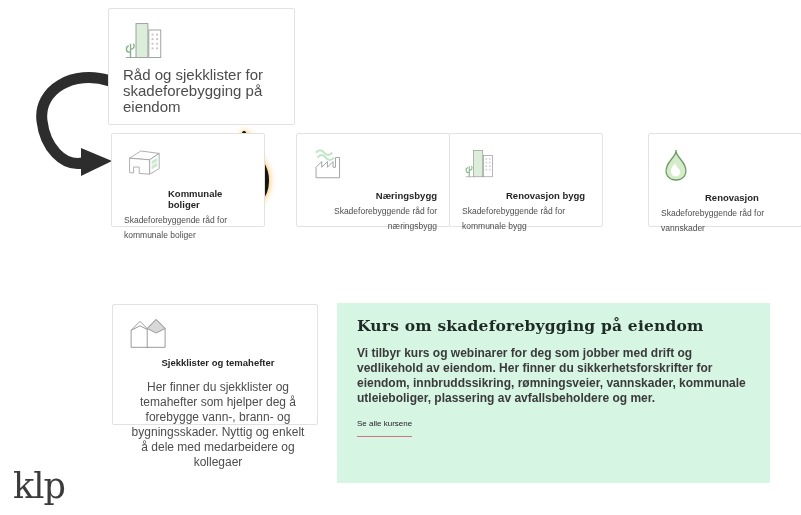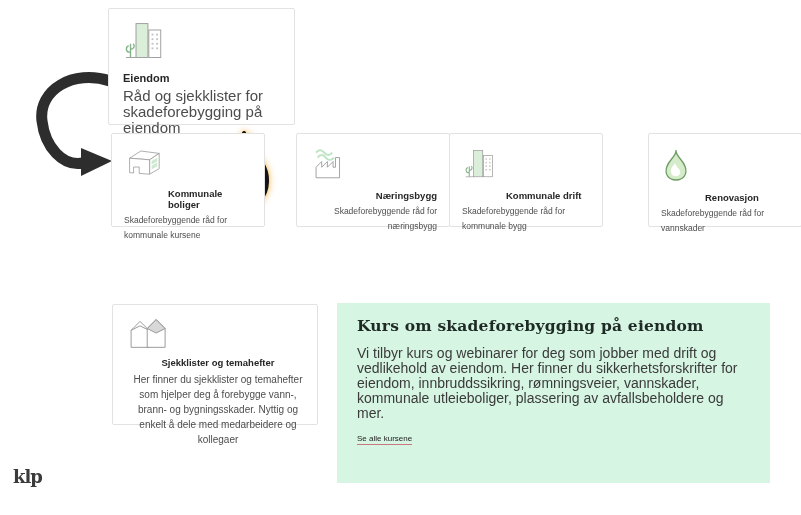--- a/index.html
+++ b/index.html
@@ -16,38 +16,38 @@
   .featured h3{font-size:11px;margin-top:9px;}
   .featured p{font-size:15px;line-height:16px;margin-top:4px;}
 
   .cat{top:133px;width:154px;height:94px;padding:13px 12px;}
   .cat h3{font-size:9.5px;margin-top:9px;padding-left:44px;}
   .cat p{font-size:8.5px;line-height:14.5px;margin-top:3px;}
   .c1{left:111px;} .c2{left:296px;text-align:right;} .c3{left:449px;} .c4{left:648px;}
 
   .checklist{left:112px;top:304px;width:206px;height:121px;padding:11px 8px 11px 14px;text-align:center;}
   .checklist h3{font-size:9.5px;margin-top:7px;}
-  .checklist p{font-size:10px;line-height:15px;margin-top:4px;width:182px;}
+  .checklist p{font-size:12px;line-height:15px;margin-top:12px;width:182px;}
 
   
   .panel{position:absolute;left:337px;top:303px;width:433px;height:180px;
          background:#d7f5e3;box-sizing:border-box;padding:13px 20px;}
   .panel h2{margin:0;font-family:"DejaVu Serif","Liberation Serif",serif;
             font-size:15.5px;font-weight:bold;color:#1d2a25;letter-spacing:.2px;}
-  .panel p{margin:11px 0 0 0;font-size:14px;line-height:15px;color:#3a3a3a;width:392px;}
+  .panel p{margin:11px 0 0 0;font-size:12px;line-height:15px;color:#3a3a3a;width:392px;font-weight:bold;}
   .panel a{display:inline-block;margin-top:13px;font-size:8px;color:#222;
-           text-decoration:none;border-bottom:1px solid #c9777f;padding-bottom:1px;cursor:pointer;}
+           text-decoration:none;border-bottom:1px solid #c9777f;padding-bottom:8px;cursor:pointer;}
 
   
   .arrow-svg{position:absolute;left:33px;top:72px;}
   .flame-svg{position:absolute;left:213px;top:130px;
              filter:drop-shadow(0 0 1.5px #ffd484) drop-shadow(0 0 3px #f6c36a);}
 
   .logo{position:absolute;left:13px;top:466px;font-family:"DejaVu Serif","Liberation Serif",serif;
-        font-size:18px;font-weight:700;color:#3b3b3b;letter-spacing:-1px;cursor:pointer;}
+        font-size:35px;font-weight:400;color:#3b3b3b;letter-spacing:-1px;cursor:pointer;}
 
   svg{display:block;}
 </style>
 </head>
 <body>
 
 <div class="stage">
 
   <svg class="arrow-svg" width="85" height="105" viewBox="0 0 85 105">
     <path d="M77 9 C 40 -3, 5 18, 9 49 C 12 75, 30 95, 50 91" stroke="#2d2d2d" stroke-width="11" fill="none"></path>
@@ -68,40 +68,39 @@
           <rect x="36" y="31" width="2" height="2"></rect>
       </g>
       <rect x="14" y="5" width="13" height="37" fill="#daeeda" stroke="#9a9a9a"></rect>
       <g stroke="#84b289" fill="none" stroke-width="1.5">
         <path d="M8 27 v15"></path>
         <path d="M8 36 c-5 1 -6 -5 -2 -7"></path>
         <path d="M8 33 c4 0 5 -4 3 -6"></path>
       </g>
       <path d="M3 42 h11" stroke="#9a9a9a" fill="none"></path>
     </svg>
-    <h3>Eiendom</h3>
     <p>Råd og sjekklister for skadeforebygging på eiendom</p>
   </div>
 
   <svg class="flame-svg" width="58" height="84" viewBox="0 0 58 84">
     <path d="M31 3 C 33 13, 25 20, 18 29 C 8 41, 6 59, 17 70 C 25 78, 40 78, 47 70
              C 56 60, 56 44, 49 33 C 43 24, 35 20, 37 7 C 35 12, 33 8, 31 3 Z" fill="#ffffff" stroke="#141414" stroke-width="4" stroke-linejoin="round"></path>
     <path d="M22 74 C 15 66, 17 56, 25 51 C 26 58, 33 60, 36 55 C 41 60, 40 68, 34 72" fill="none" stroke="#141414" stroke-width="4" stroke-linecap="round"></path>
   </svg>
 
   <div class="card cat c1">
     <svg width="40" height="32" viewBox="0 0 46 40">
       <path d="M5 14 L19 5 L42 8 L30 16 Z" fill="#fff" stroke="#9a9a9a"></path>
       <path d="M30 16 L42 8 V27 L30 34 Z" fill="#fff" stroke="#9a9a9a"></path>
       <path d="M32.5 17.5 L39.5 13.5 V18 L32.5 22 Z" fill="#cdeacf"></path>
       <path d="M32.5 23.5 L39.5 19.5 V24 L32.5 28 Z" fill="#cdeacf"></path>
       <path d="M5 14 L30 16 V34 L17 33 V25 H10 V32.5 L5 32 Z" fill="#fff" stroke="#9a9a9a"></path>
     </svg>
     <h3>Kommunale boliger</h3>
-    <p>Skadeforebyggende råd for kommunale kursene</p>
+    <p>Skadeforebyggende råd for kommunale boliger</p>
   </div>
 
   <div class="card cat c2">
     <svg width="40" height="34" viewBox="0 0 46 42">
       <path d="M7 7 c3 -4 7 -4 10 0 c3 4 7 4 10 0" stroke="#bfe4c6" stroke-width="2.5" fill="none"></path>
       <path d="M9 13 c3 -4 7 -4 10 0 c3 4 7 4 10 0" stroke="#bfe4c6" stroke-width="2.5" fill="none"></path>
       <path d="M7 38 V25 L14 18 V25 L21 18 V25 L28 18 V25 H31 V13 H36 V38 Z" fill="#fff" stroke="#8f8f8f" stroke-linejoin="round"></path>
     </svg>
     <h3>Næringsbygg</h3>
     <p>Skadeforebyggende råd for næringsbygg</p>
@@ -121,21 +120,21 @@
           <rect x="36" y="31" width="2" height="2"></rect>
       </g>
       <rect x="14" y="5" width="13" height="37" fill="#daeeda" stroke="#9a9a9a"></rect>
       <g stroke="#84b289" fill="none" stroke-width="1.5">
         <path d="M8 27 v15"></path>
         <path d="M8 36 c-5 1 -6 -5 -2 -7"></path>
         <path d="M8 33 c4 0 5 -4 3 -6"></path>
       </g>
       <path d="M3 42 h11" stroke="#9a9a9a" fill="none"></path>
     </svg>
-    <h3>Kommunale drift</h3>
+    <h3>Renovasjon bygg</h3>
     <p>Skadeforebyggende råd for kommunale bygg</p>
   </div>
 
   <div class="card cat c4">
     <svg width="30" height="36" viewBox="0 0 36 42">
       <path d="M18 3 C 19 10, 10 14, 7 23 C 4 32, 9 39, 18 39 C 27 39, 32 32, 29 23 C 26 14, 17 10, 18 3 Z" fill="#d5eccb" stroke="#6f9b66" stroke-width="1.6"></path>
       <path d="M13 32 C 10 27, 14 22, 17 19 C 18 24, 24 26, 23 31 C 22 35, 15 36, 13 32 Z" fill="#fff"></path>
     </svg>
     <h3>Renovasjon</h3>
     <p>Skadeforebyggende råd for vannskader</p>

